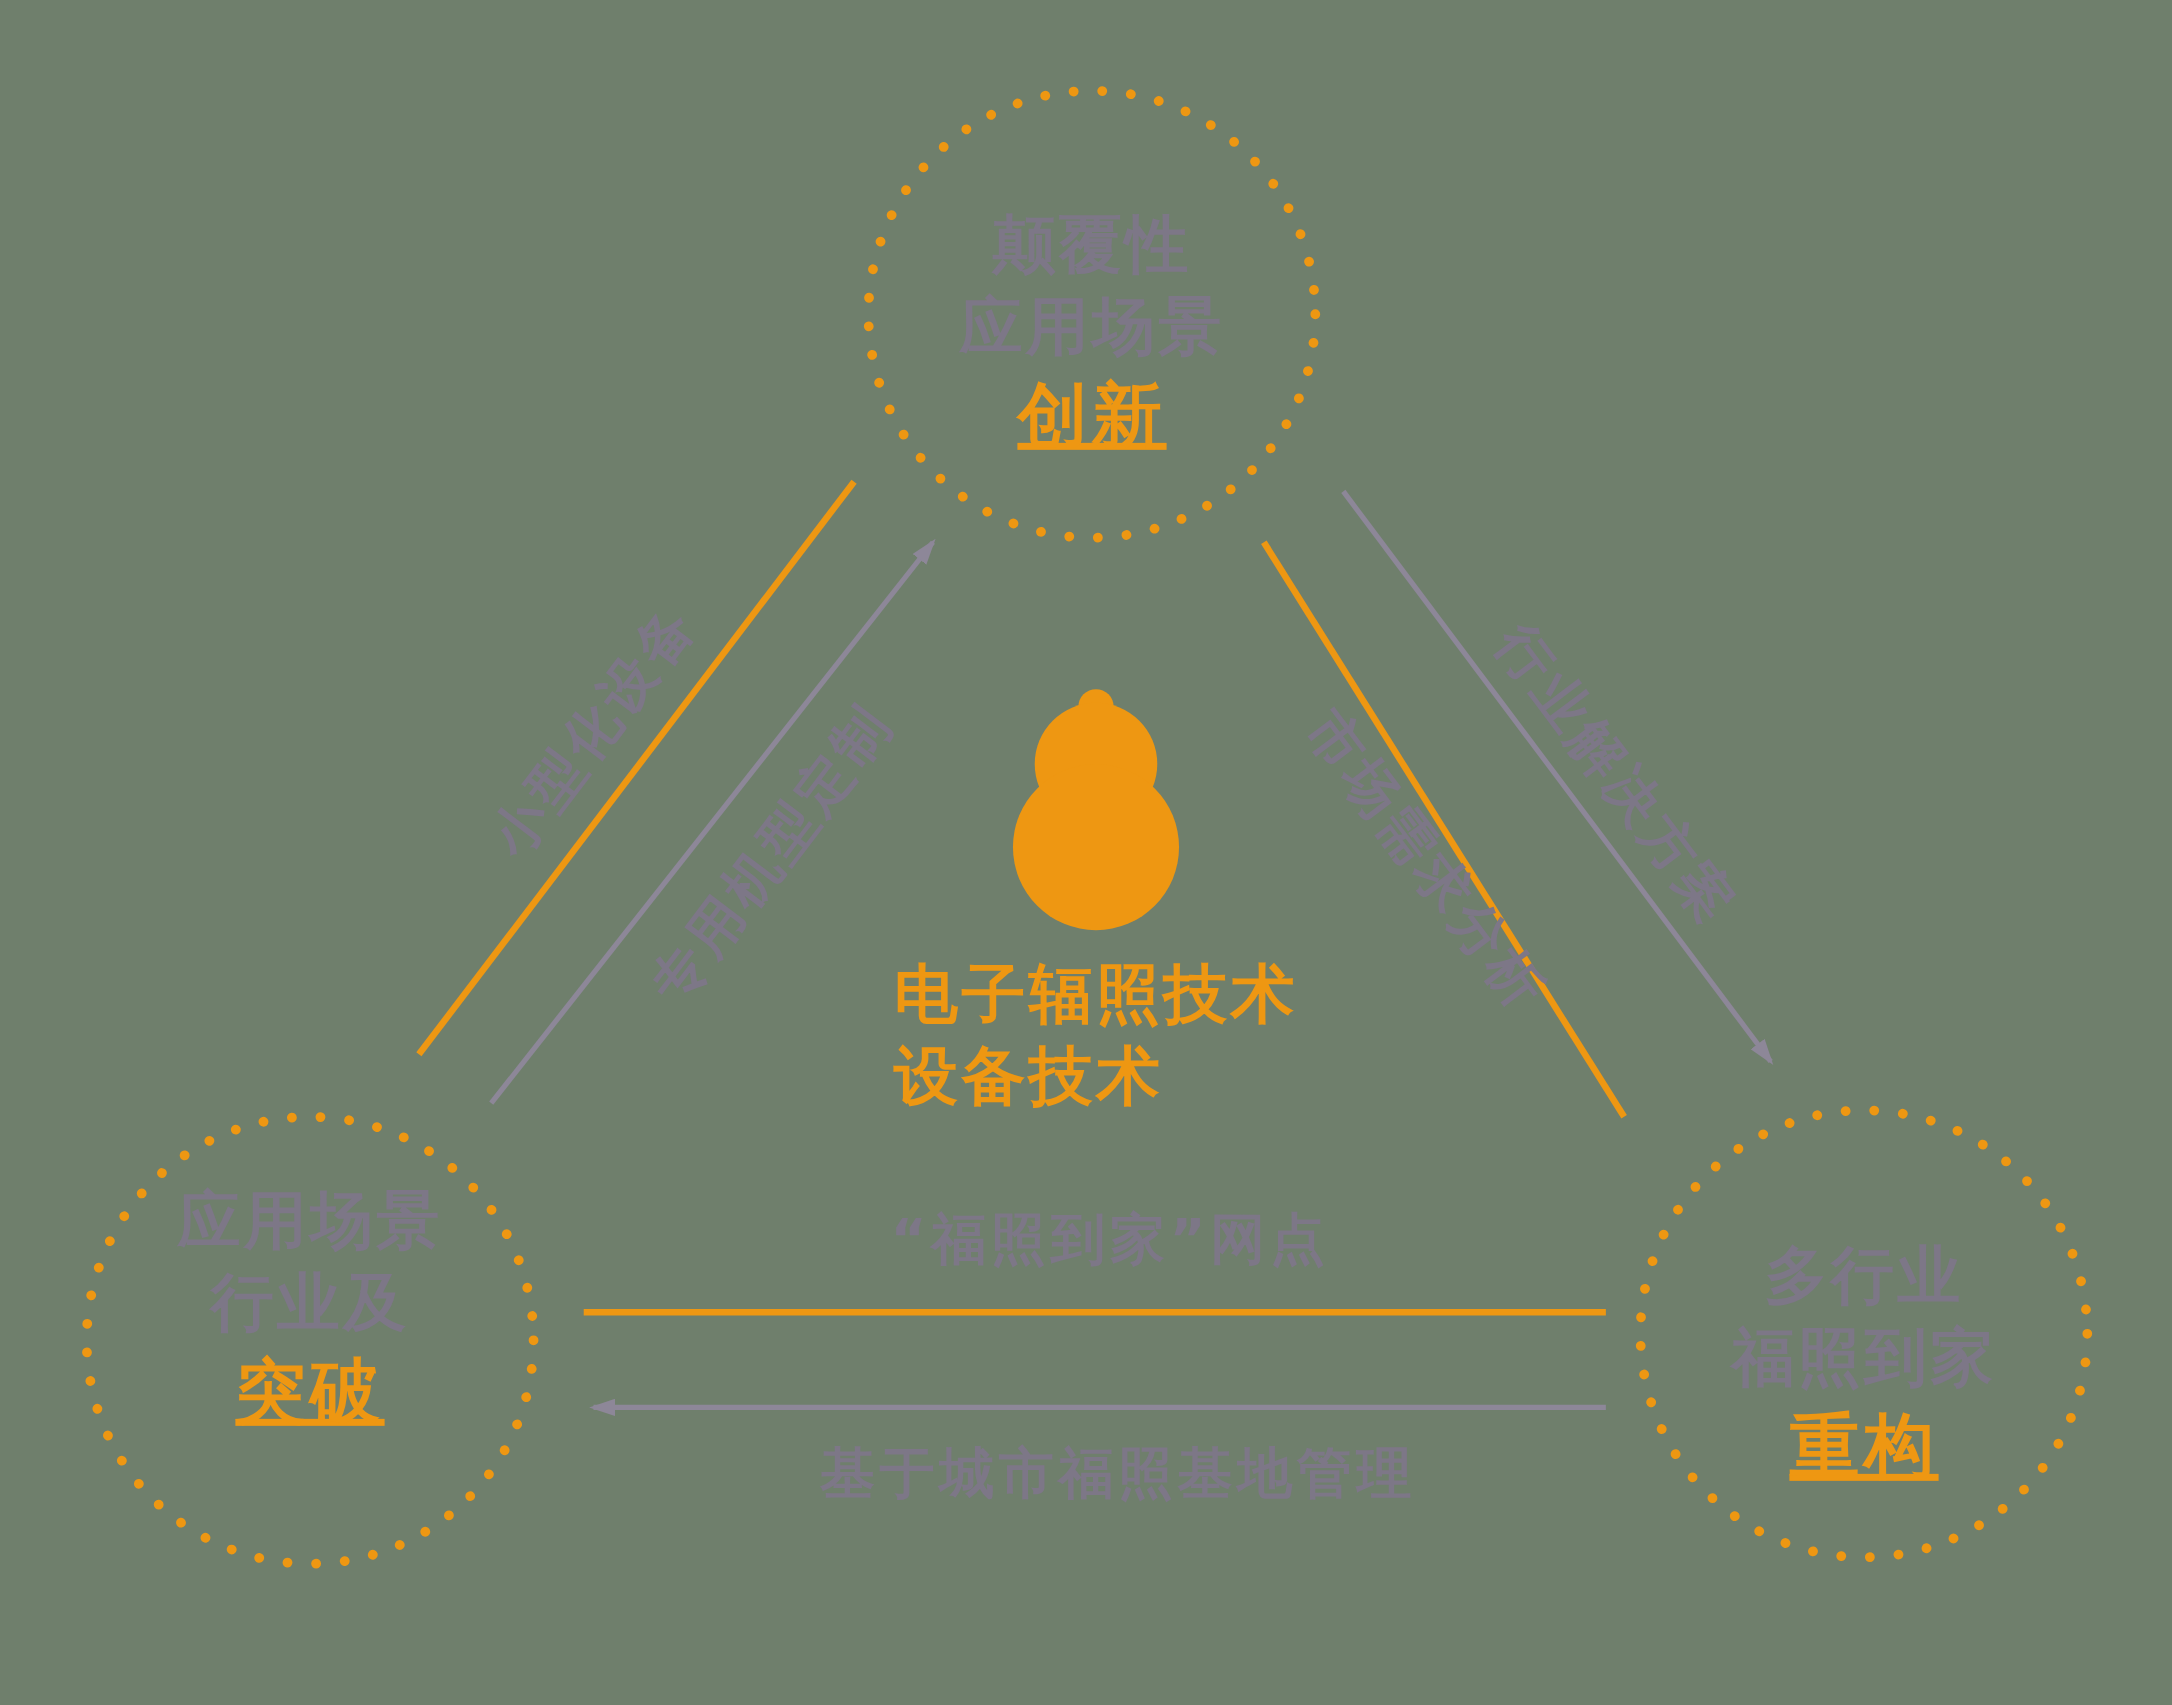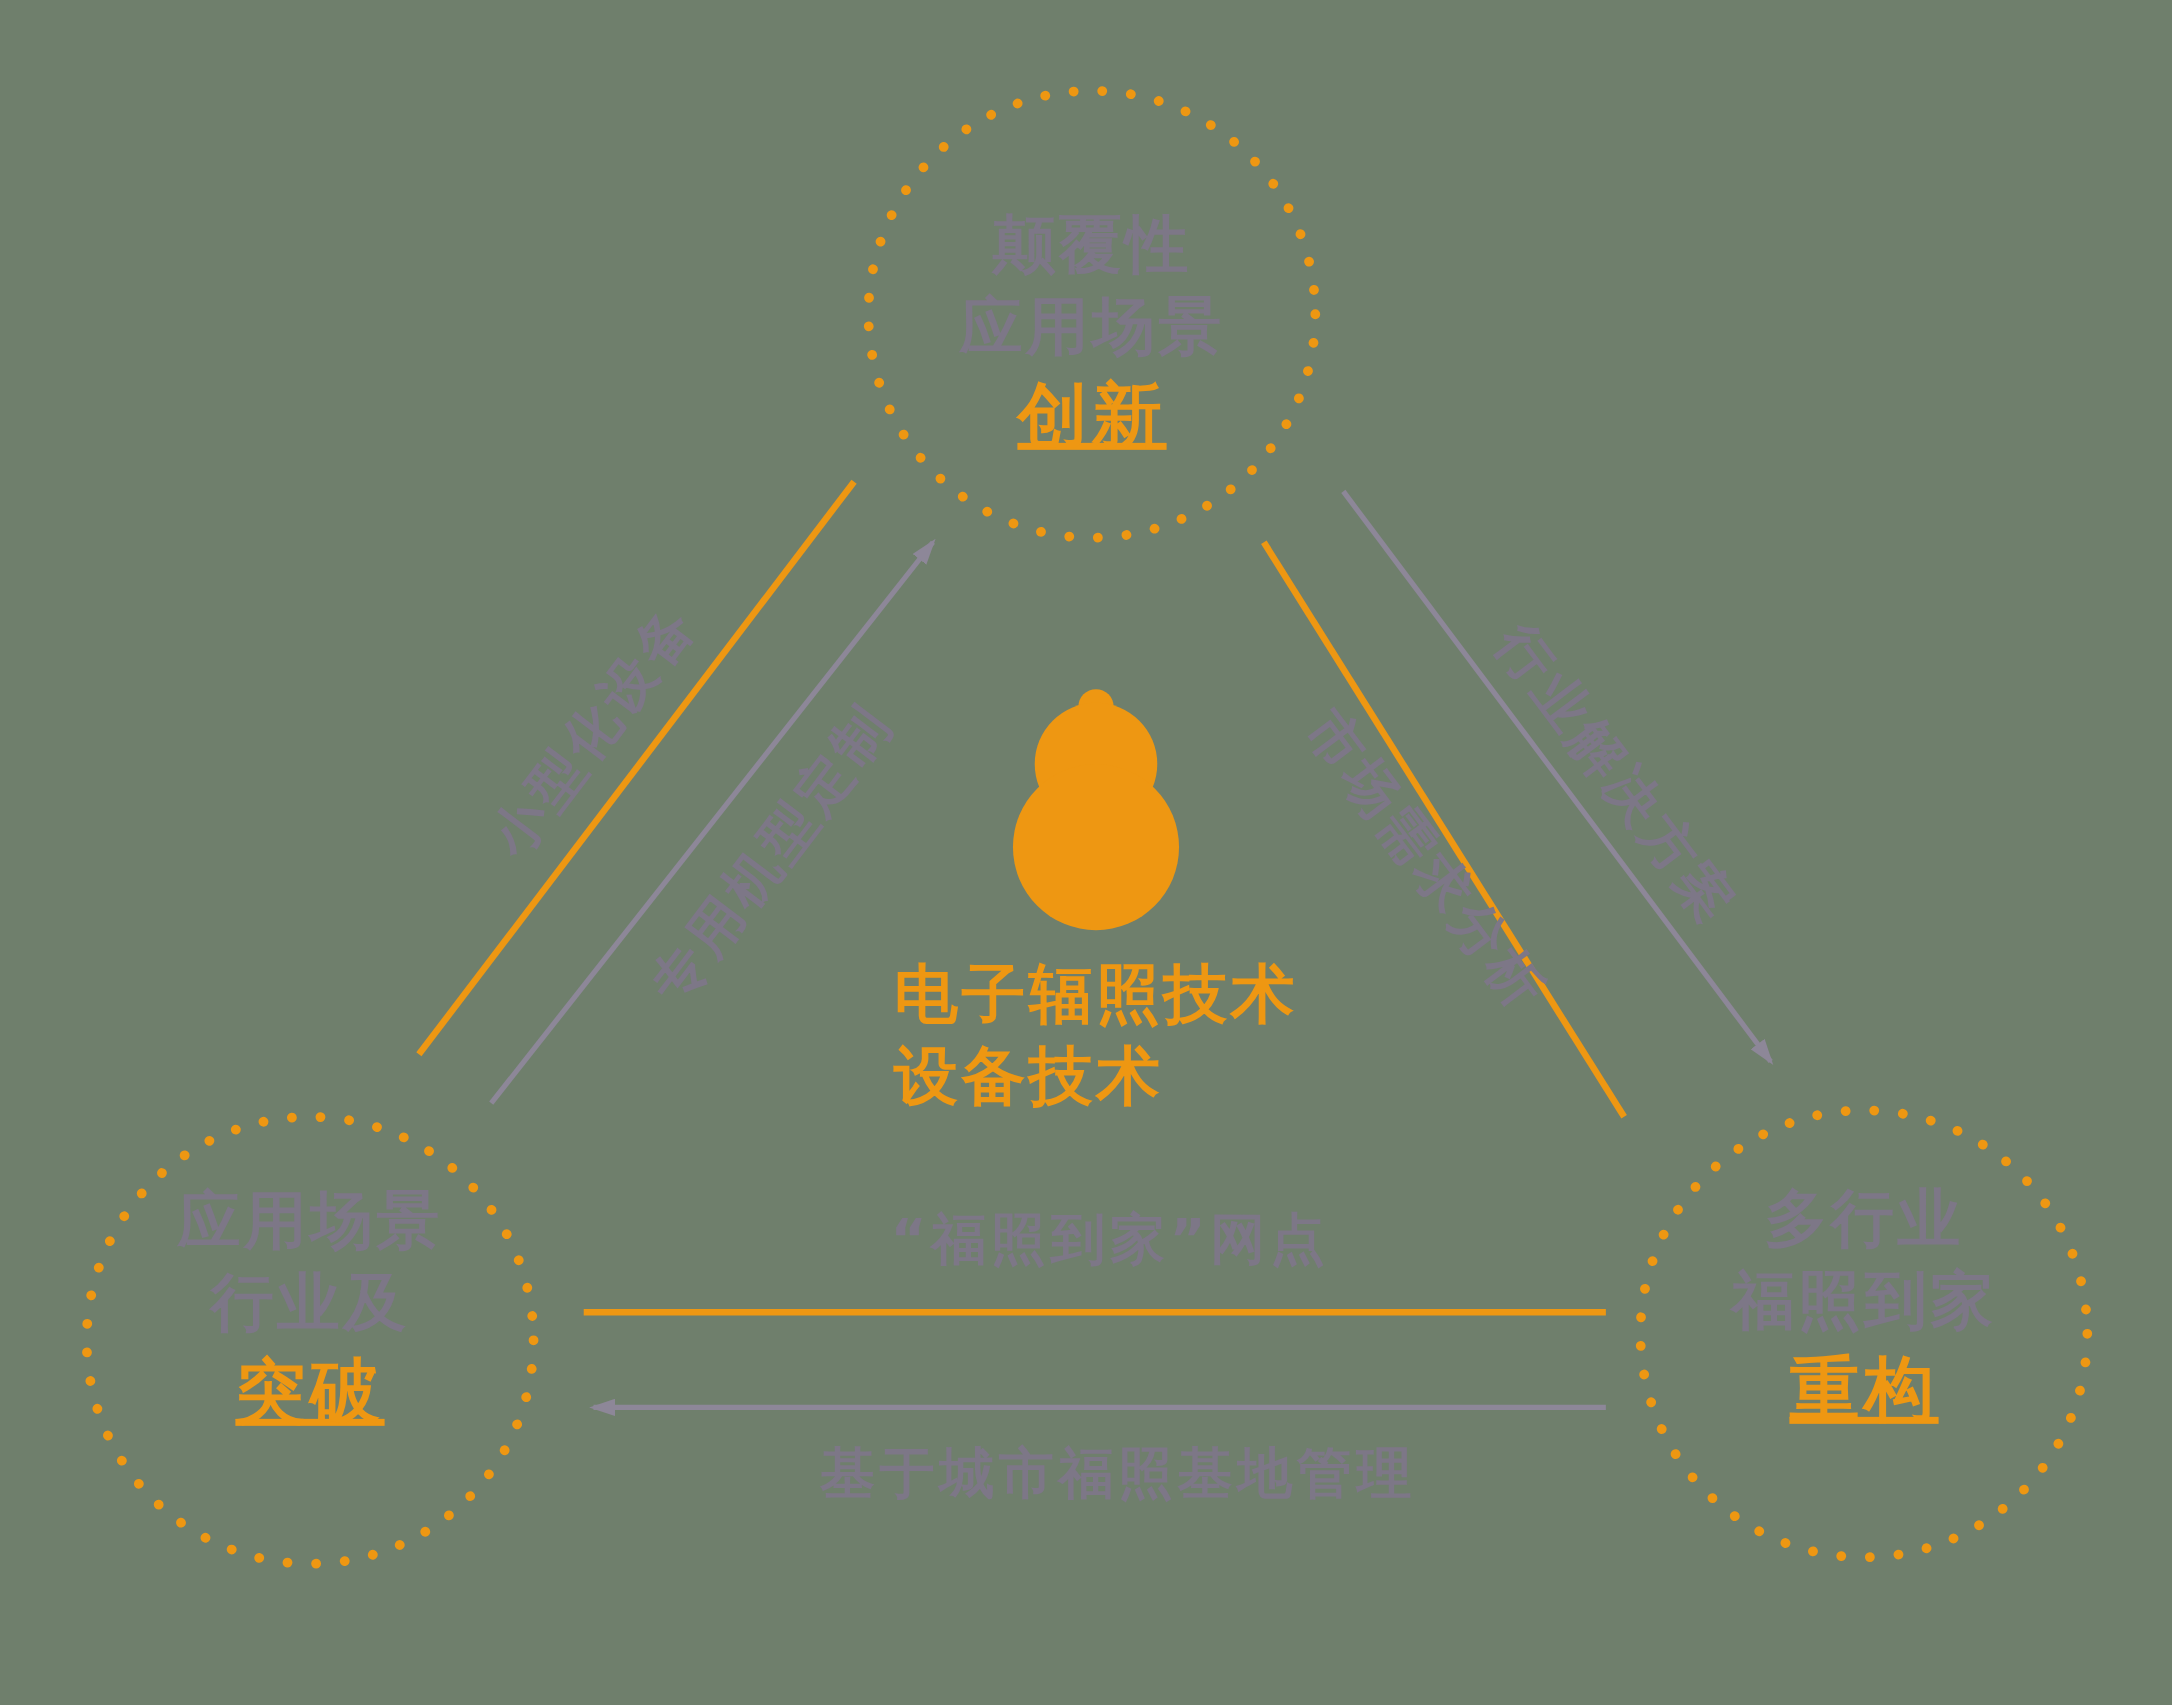--- a/index.html
+++ b/index.html
@@ -30,21 +30,21 @@
   .arrowhead-path{fill:var(--line);}
 
   .node{
     position:absolute;
     transform:translate(-50%,-50%);
     text-align:center;
     white-space:nowrap;
   }
   .node-top{left:1092px;top:333px;}
   .node-left{left:310px;top:1309px;}
-  .node-right{left:1864px;top:1307px;}
+  .node-right{left:1864px;top:1364px;}
   .node-line{
     font-size:63px;font-weight:700;letter-spacing:3.3px;
     line-height:1.3;color:var(--muted);
   }
   .node-highlight{
     font-size:70px;font-weight:800;letter-spacing:4.6px;
     line-height:1.35;color:var(--orange);text-decoration:underline;
   }
 
   .center-group{position:absolute;left:0;top:0;width:0;height:0;}

